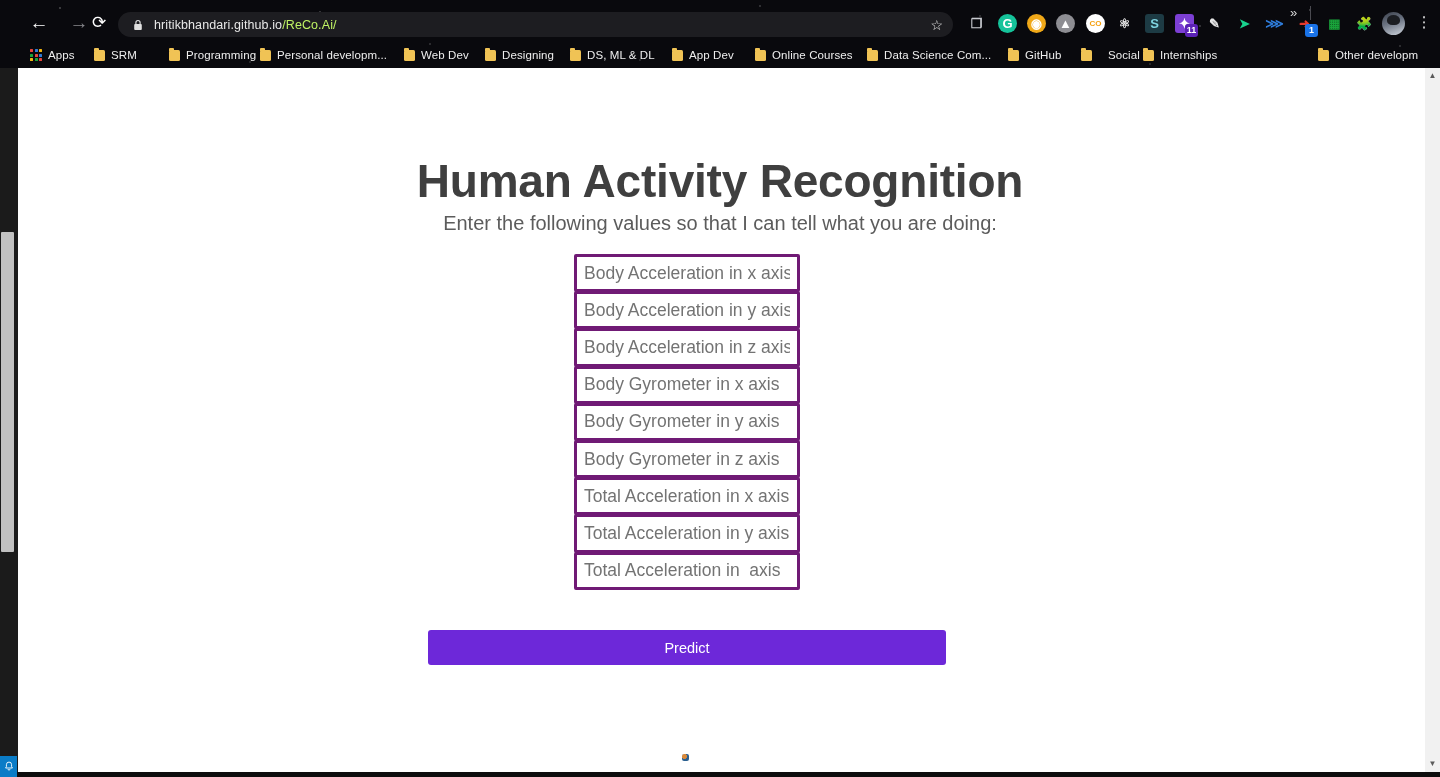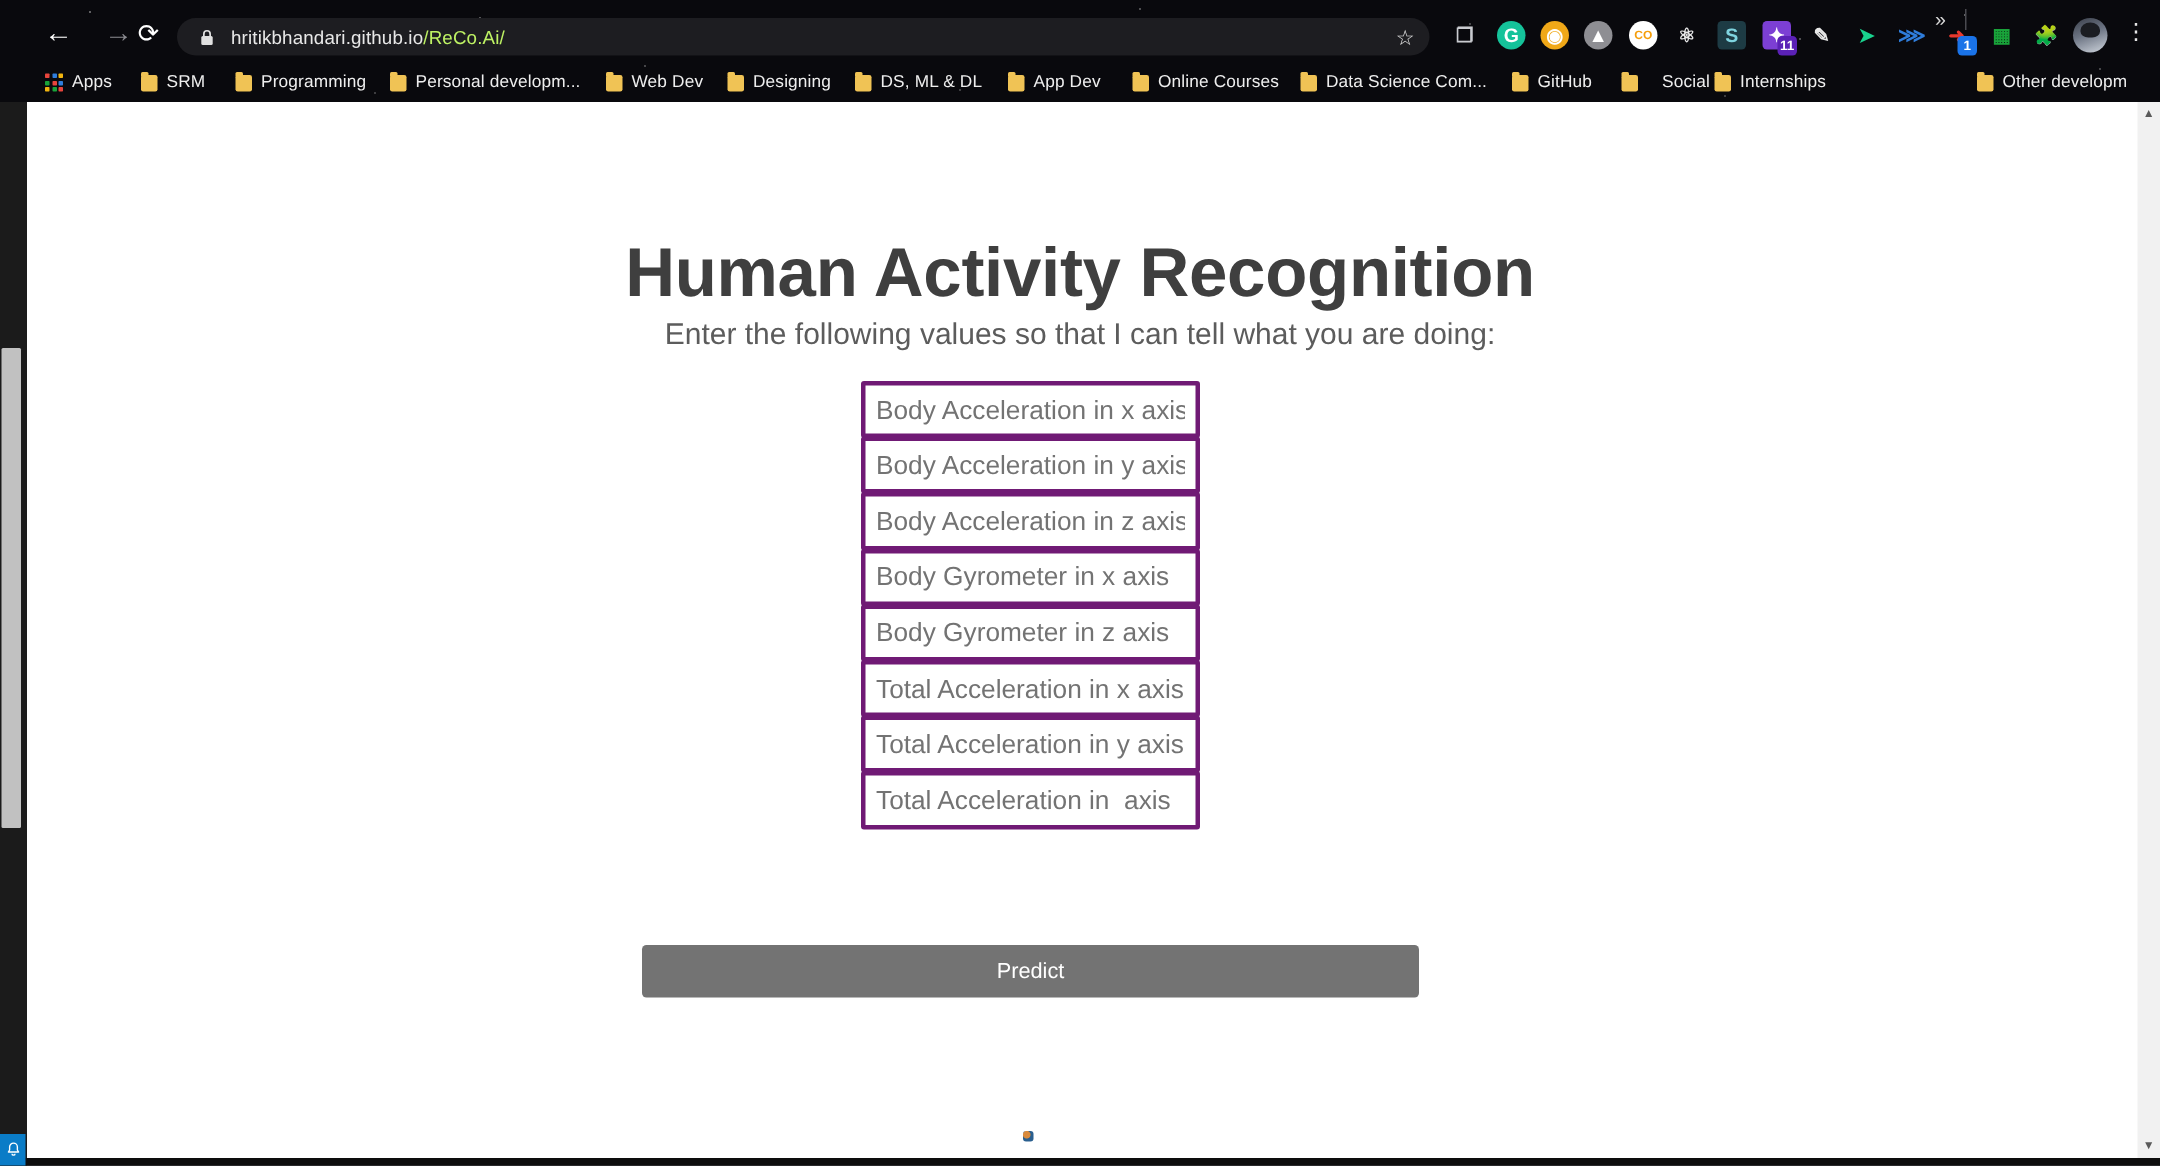--- a/index.html
+++ b/index.html
@@ -134,21 +134,21 @@
     display:block; width:226px; height:38.2px;
     border:3px solid #701a75; border-radius:2px;
     background:#fff; font-size:17.5px; color:#333;
     padding:0 7px; font-family:"Liberation Sans", sans-serif;
     margin-bottom:-1px; outline:none;
   }
   .field::placeholder{ color:#737373; opacity:1; }
 
   #predict-button{
     position:absolute; left:410px; top:562px; width:518px; height:35px;
-    background:#737373; border:none; border-radius:3px;
+    background:#6d28d9; border:none; border-radius:3px;
     color:#ffffff; font-size:14.5px; cursor:pointer;
     font-family:"Liberation Sans", sans-serif;
   }
 
   #footer-dot{
     position:absolute; left:664px; top:686px; width:7px; height:7px;
     border-radius:2px;
     background:radial-gradient(circle at 35% 35%, #d98a3c 0 35%, #2a5f8f 45% 100%);
   }
 
@@ -257,21 +257,21 @@
           <i style="background: rgb(242, 181, 15);"></i>
           <i style="background: rgb(25, 163, 58);"></i>
           <i style="background: rgb(232, 69, 60);"></i>
         </span>
         <span class="lbl">Apps</span>
       </div>
       <div class="bm" style="left: 94px;">
         <span class="folder"></span>
         <span class="lbl">SRM</span>
       </div>
-      <div class="bm" style="left: 157px;">
+      <div class="bm" style="left: 169px;">
         <span class="folder"></span>
         <span class="lbl">Programming</span>
       </div>
       <div class="bm" style="left: 260px;">
         <span class="folder"></span>
         <span class="lbl">Personal developm...</span>
       </div>
       <div class="bm" style="left: 404px;">
         <span class="folder"></span>
         <span class="lbl">Web Dev</span>
@@ -323,20 +323,21 @@
   <div id="page">
 
     <h1 id="page-title">Human Activity Recognition</h1>
     <p id="page-subtitle">Enter the following values so that I can tell what you are doing:</p>
 
     <form id="form-stack">
         <input type="text" class="field" placeholder="Body Acceleration in x axis" style="">
         <input type="text" class="field" placeholder="Body Acceleration in y axis" style="">
         <input type="text" class="field" placeholder="Body Acceleration in z axis" style="">
         <input type="text" class="field" placeholder="Body Gyrometer in x axis" style="">
+        <input type="text" class="field" placeholder="Body Gyrometer in y axis" style="">
         <input type="text" class="field" placeholder="Body Gyrometer in z axis" style="">
         <input type="text" class="field" placeholder="Total Acceleration in x axis" style="">
         <input type="text" class="field" placeholder="Total Acceleration in y axis" style="">
         <input type="text" class="field" placeholder="Total Acceleration in  axis" style="">
       </form>
 
     <button id="predict-button">Predict</button>
 
     <div id="footer-dot"></div>
   </div>

